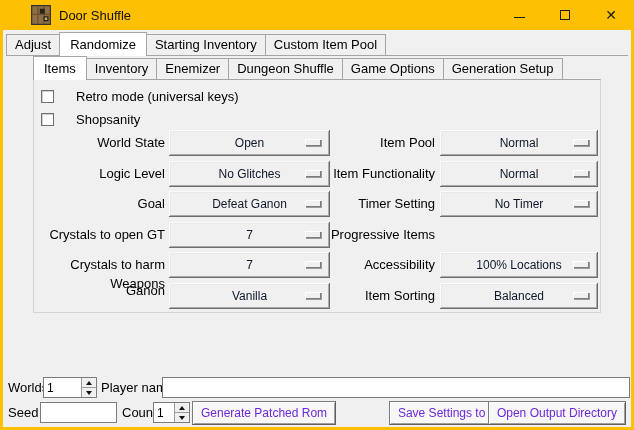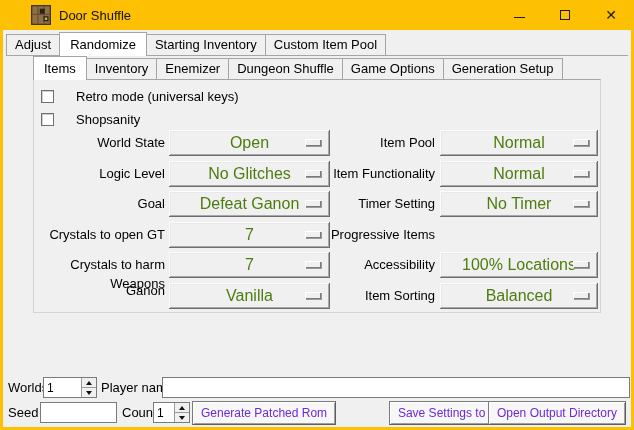--- a/index.html
+++ b/index.html
@@ -32,21 +32,21 @@
   
   .checkrow{position:absolute;left:7px;height:18px;display:flex;align-items:center;cursor:pointer;}
   .checkbox{width:13px;height:13px;background:#fff;border:1px solid #707070;
             box-shadow:inset 1px 1px 0 #cfcfcf;}
   .checklabel{margin-left:22px;font-size:13px;color:#000;}
   
   .opt-label{position:absolute;height:26px;line-height:26px;font-size:13px;color:#000;text-align:right;}
   .opt-label.l{left:4px;width:127px;}
   .opt-label.r{left:280px;width:121px;}
   .opt-menu{position:absolute;height:26px;background:#f0f0f0;cursor:pointer;
-            display:flex;align-items:center;justify-content:center;font-size:16px;color:#4d7c0f;
+            display:flex;align-items:center;justify-content:center;font-size:12px;color:#0f172a;
             box-shadow:inset -1px -1px 0 #6d6d6d,inset 1px 1px 0 #fbfbfb,
                        inset -2px -2px 0 #a8a8a8,inset 2px 2px 0 #e9e9e9;}
   .opt-menu.l{left:135px;width:161px;}
   .opt-menu.r{left:406px;width:158px;}
   .indicator{position:absolute;right:9px;top:50%;margin-top:-4px;width:16px;height:7px;background:#f0f0f0;
              box-shadow:inset 1px 1px 0 #ffffff,inset -1px -1px 0 #7b7b7b,1px 1px 0 #9a9a9a;}
   
   .flabel{position:absolute;height:21px;line-height:21px;font-size:13px;color:#000;white-space:nowrap;}
   .entry{position:absolute;height:21px;background:#fff;border:1px solid #7b7b7b;
          font-size:12px;color:#000;padding:0 3px;outline:none;}

